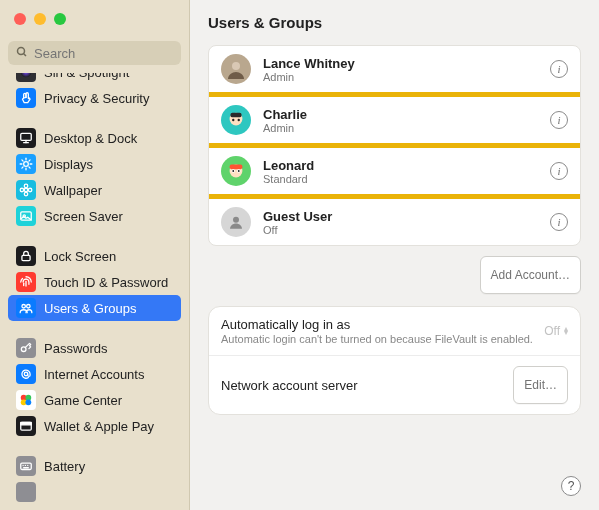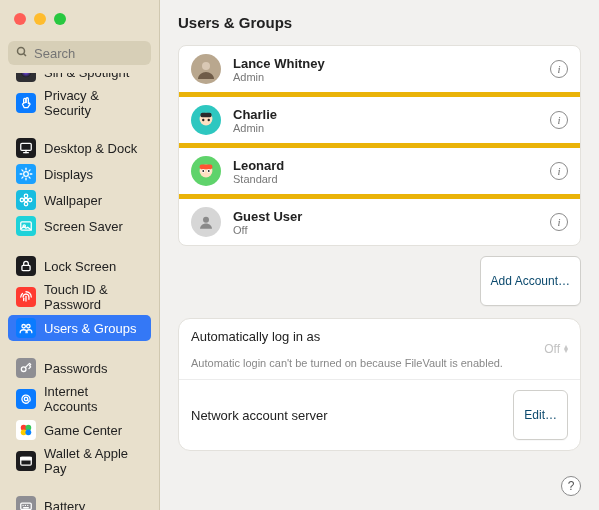--- a/index.html
+++ b/index.html
@@ -1,17 +1,17 @@
 <!DOCTYPE html>
 <html><head>
 <meta charset="utf-8">
 <style>
 * { margin: 0; padding: 0; box-sizing: border-box; font-family: -apple-system, BlinkMacSystemFont, "Helvetica Neue", sans-serif; }
 body { width: 599px; height: 510px; background: #f5f5f5; display: flex; overflow: hidden; }
-.sidebar { width: 160px; background: #e8e0cc; display: flex; flex-direction: column; border-right: 1px solid #d0c8b0; }
+.sidebar { width: 190px; background: #e8e0cc; display: flex; flex-direction: column; border-right: 1px solid #d0c8b0; }
 .titlebar { height: 38px; display: flex; align-items: center; padding-left: 14px; gap: 8px; }
 .traffic { width: 12px; height: 12px; border-radius: 50%; }
 .search-wrap { padding: 3px 8px 8px 8px; }
 .search { width: 100%; display: flex; align-items: center; gap: 6px; background: #d7cfb7; border-radius: 6px; padding: 3px 8px; }
 .search input { border: none; background: transparent; outline: none; font-size: 13px; color: #555; flex: 1; }
 .nav { flex: 1; overflow-y: hidden; padding: 0 8px; font-size: 13px; color: #222; }
 .group-gap { height: 14px; }
 .item { display: flex; align-items: center; gap: 8px; padding: 3px 8px; border-radius: 5px; cursor: pointer; }
 .item.sel { background: #3478f6; color: #fff; }
 .icn { width: 20px; height: 20px; border-radius: 4px; display: flex; align-items: center; justify-content: center; font-size: 12px; color: #fff; flex-shrink: 0; }
@@ -19,26 +19,26 @@
 .content { flex: 1; background: #f2f1ef; padding: 14px 18px 18px 18px; position: relative; }
 h1 { font-size: 15px; font-weight: 700; color: #222; margin-bottom: 14px; }
 .panel { background: #fff; border: 1px solid #e3e1dc; border-radius: 8px; overflow: hidden; }
 .row { display: flex; align-items: center; padding: 8px 12px; gap: 12px; }
 .panel .row + .row { border-top: 5px solid #eab308; }
 .avatar { width: 30px; height: 30px; border-radius: 50%; display: flex; align-items: center; justify-content: center; color: #fff; font-size: 12px; flex-shrink: 0; }
 .user-name { font-size: 13px; font-weight: 600; color: #222; }
 .user-sub { font-size: 11px; color: #777; }
 .info-icn { width: 18px; height: 18px; border: 1.3px solid #8a8a8a; border-radius: 50%; display: flex; align-items: center; justify-content: center; color: #6e6e6e; font-size: 11px; font-style: italic; font-family: Georgia, serif; margin-left: auto; }
 .btn-row { display: flex; justify-content: flex-end; margin-top: 10px; }
-.btn { background: #fff; border: 1px solid #d0cfcb; border-radius: 6px; padding: 17px 10px; font-size: 12px; color: #0c4a6e; box-shadow: 0 1px 1px rgba(0,0,0,0.03); cursor: pointer; }
+.btn { background: #fff; border: 1px solid #d0cfcb; border-radius: 6px; padding: 11px 10px; font-size: 12px; color: #737373; box-shadow: 0 1px 1px rgba(0,0,0,0.03); cursor: pointer; }
 .panel2 { margin-top: 12px; border-radius: 12px; }
 .sec { padding: 10px 12px; display: flex; align-items: center; gap: 10px; }
 .panel .sec + .sec { border-top: 1px solid #ececec; }
 .sec-title { font-size: 13px; color: #222; }
-.sec-sub { font-size: 11px; color: #888; margin-top: 13px; }
+.sec-sub { font-size: 11px; color: #888; margin-top: 1px; }
 .off-val { margin-left: auto; font-size: 12px; color: #c2c2c2; display: flex; align-items: center; gap: 4px; }
 .chev { display: inline-flex; flex-direction: column; line-height: 4px; font-size: 8px; color: #c8c8c8; }
 .help { position: absolute; right: 18px; bottom: 14px; width: 20px; height: 20px; border: 1.3px solid #8a8a8a; border-radius: 50%; display: flex; align-items: center; justify-content: center; font-size: 12px; color: #555; background: #fff; cursor: pointer; }
 </style>
 </head>
 <body>
 
 <div class="sidebar">
   <div class="titlebar">
     <div class="traffic" style="background:#ff5f57"></div>

